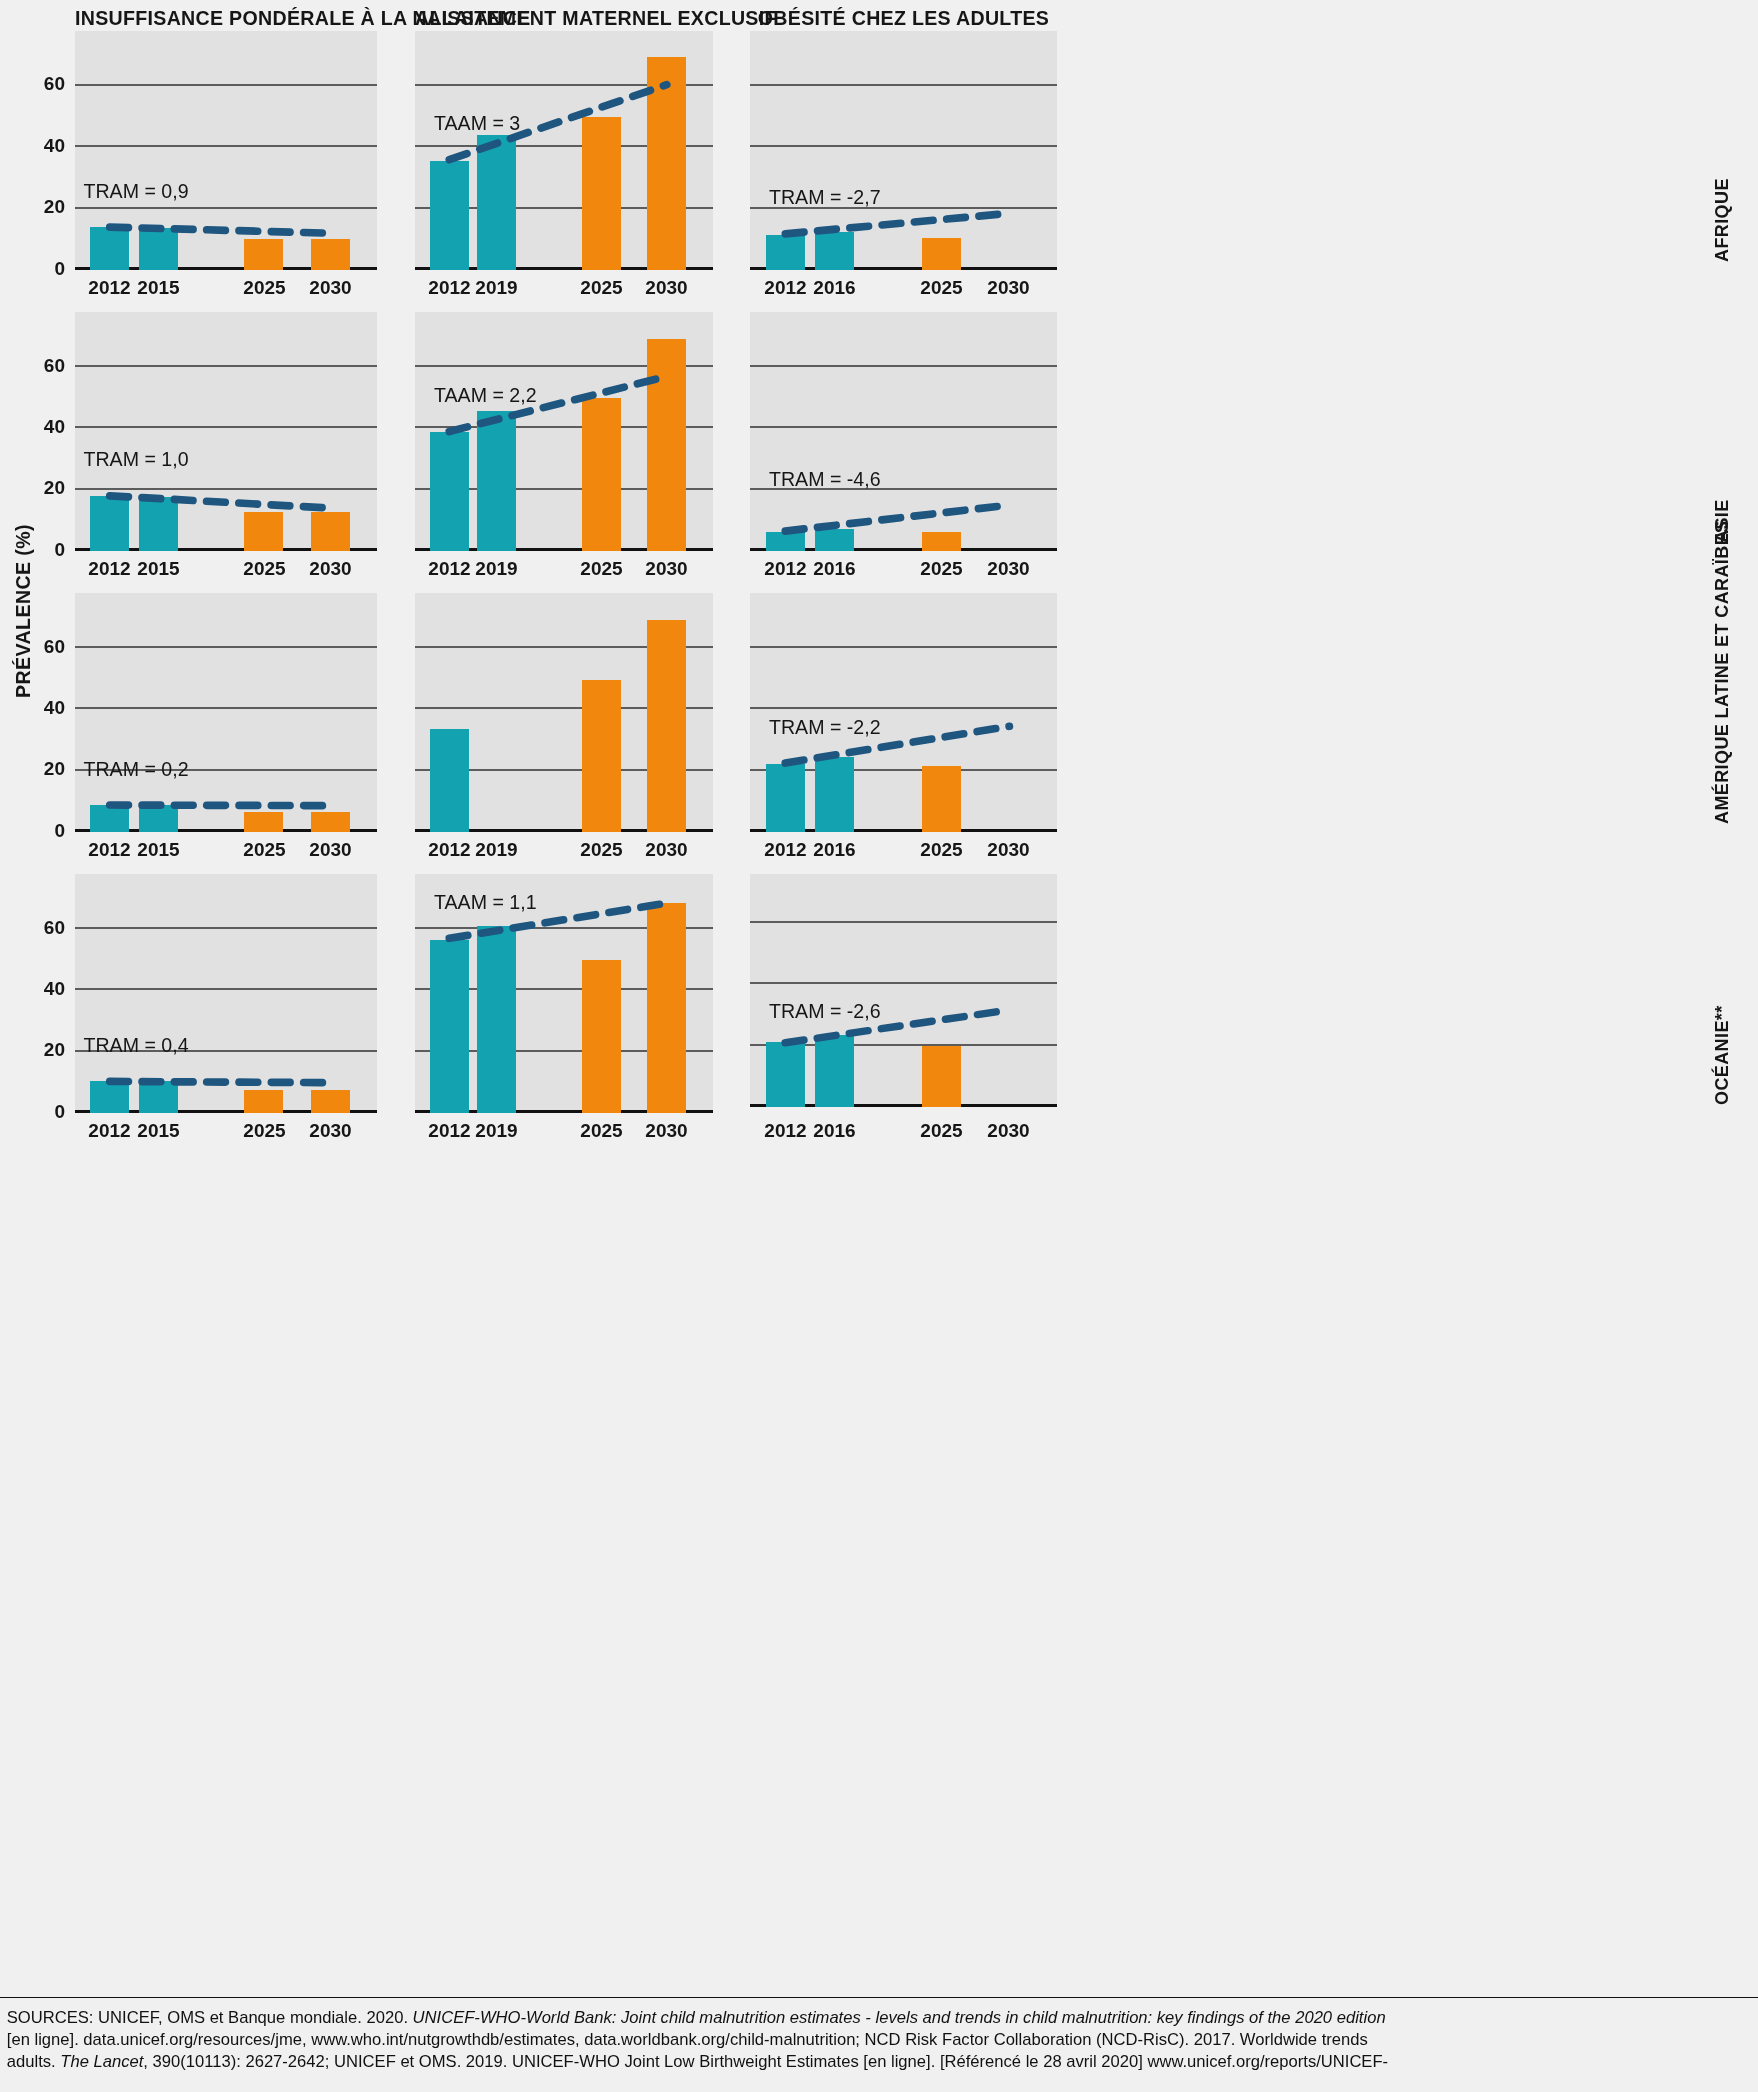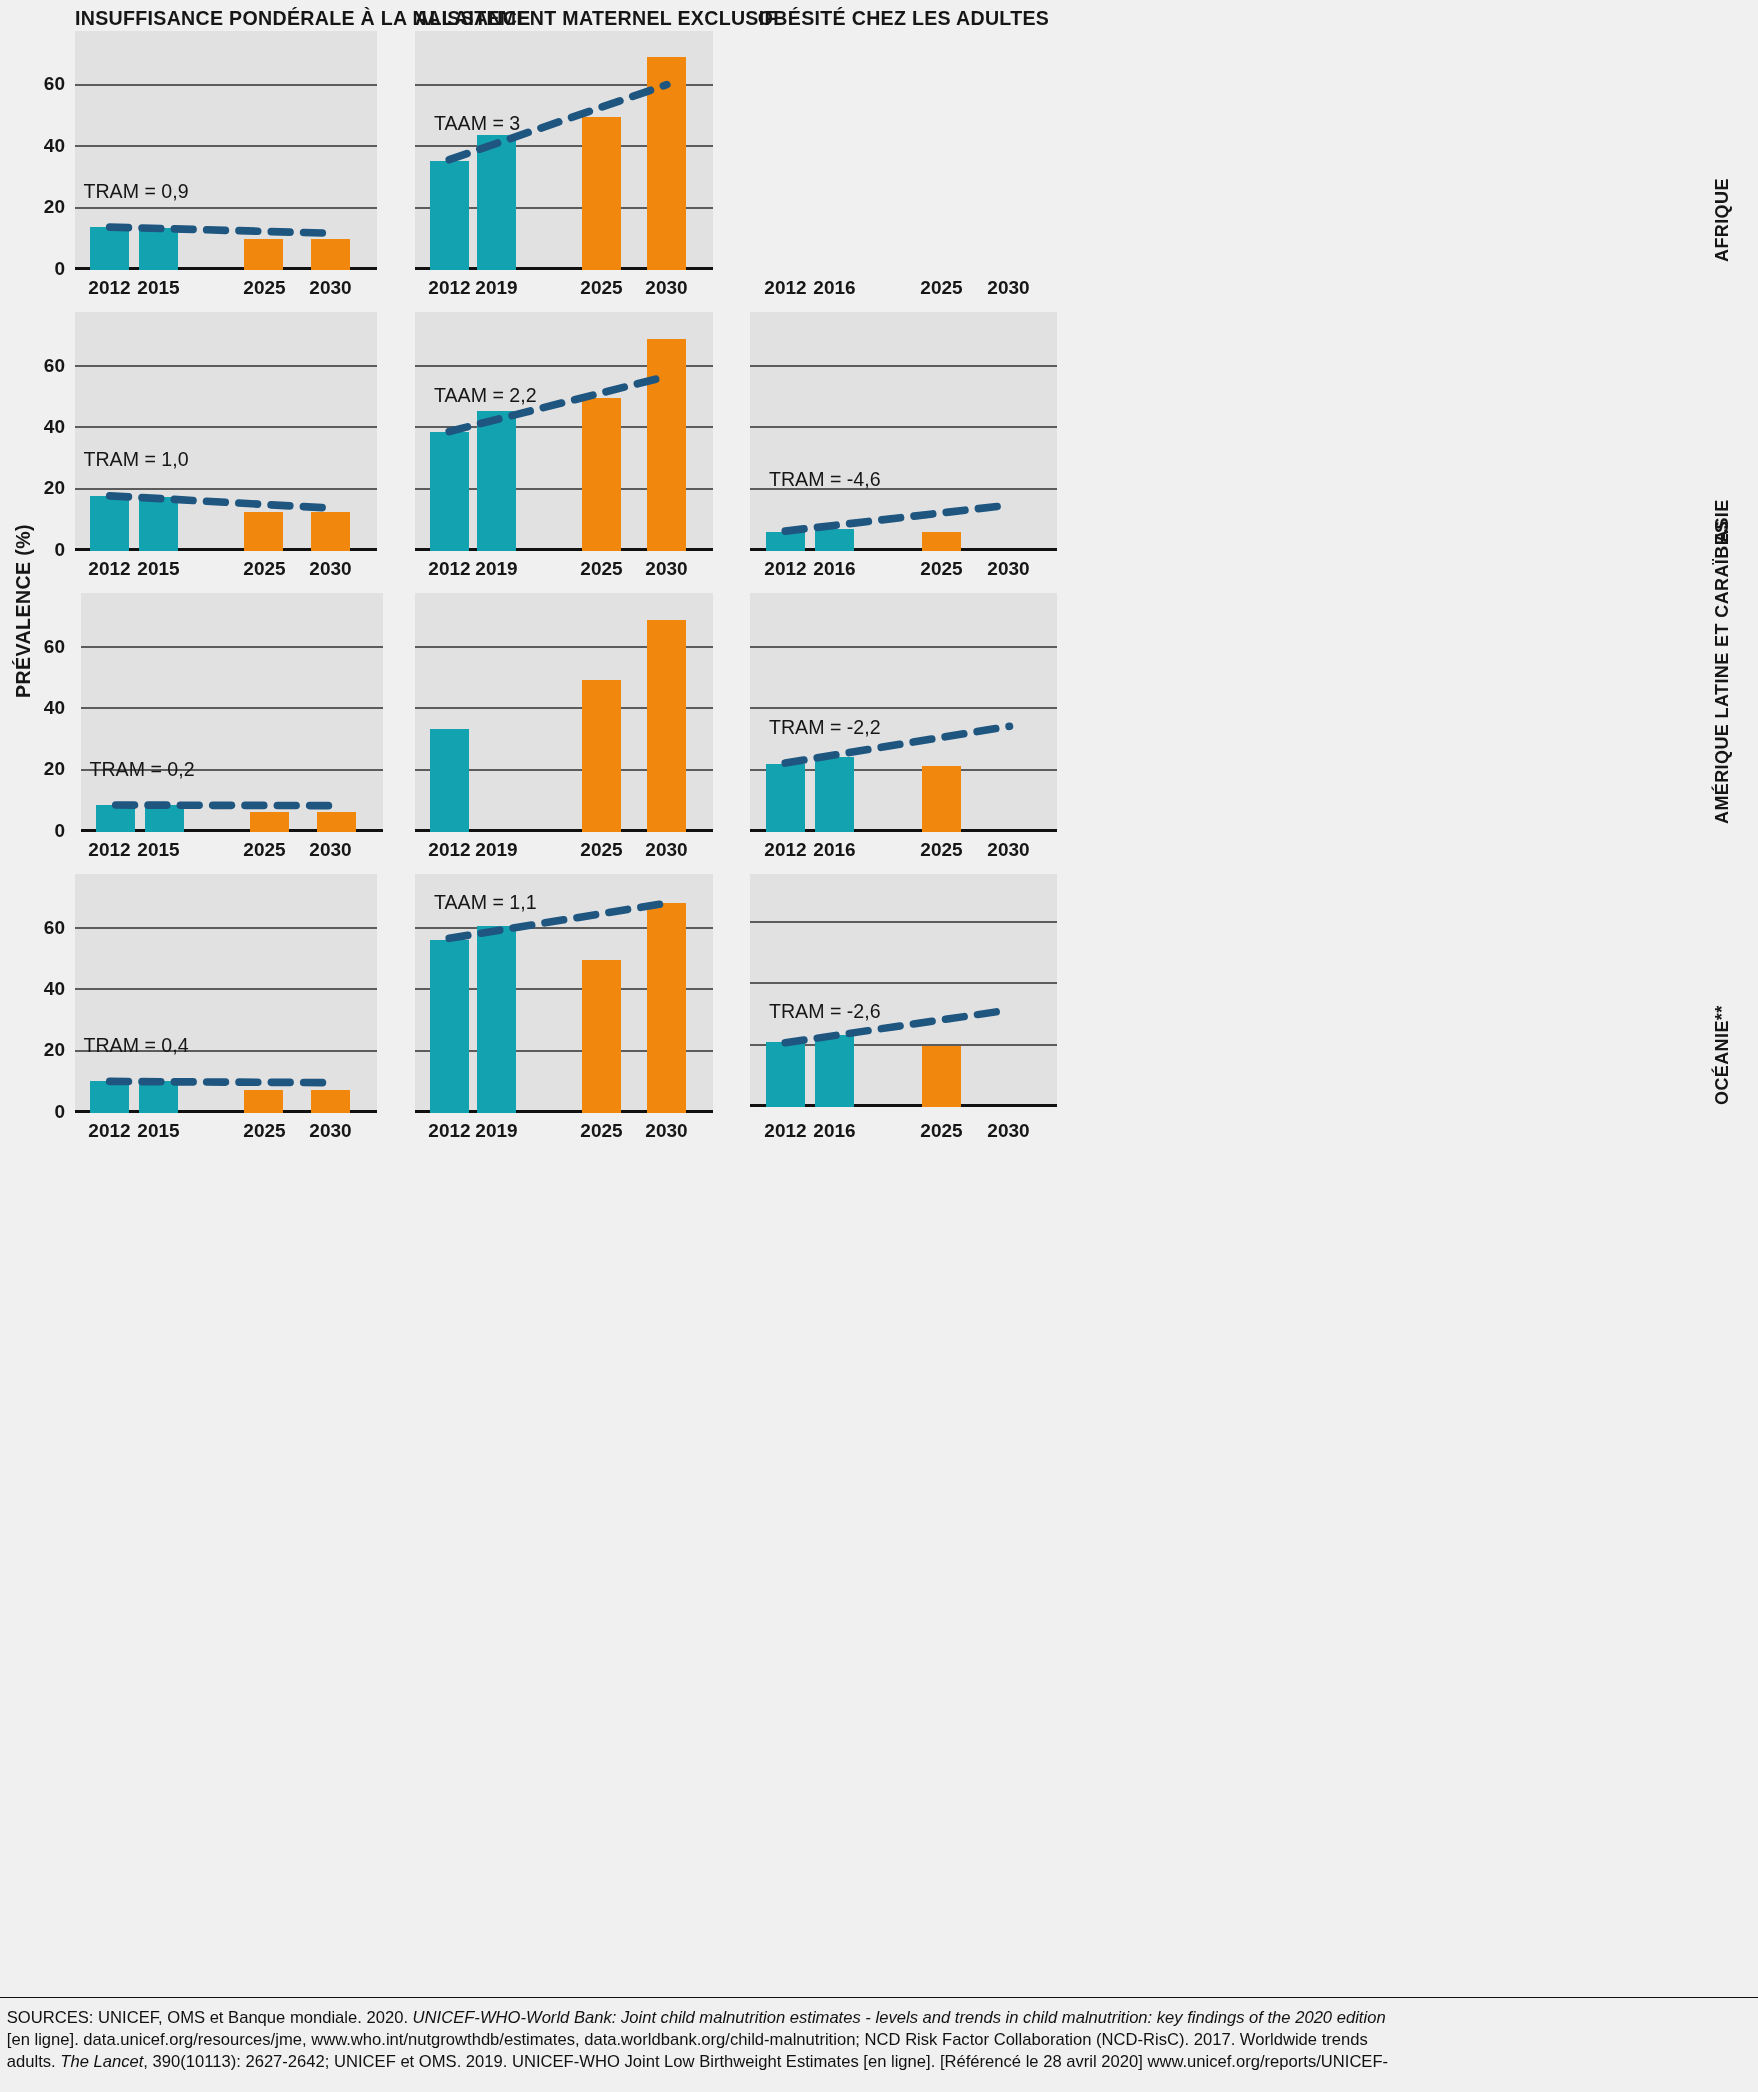--- a/index.html
+++ b/index.html
@@ -166,20 +166,33 @@
         <div class="bar orange" style="left: 232px; width: 39px; height: 213px;"></div>
         <svg class="trend" viewBox="0 0 350 281" preserveAspectRatio="none">
           <line x1="40.25" y1="151.3076923076923" x2="295.75" y2="63.044871794871796" stroke="#1e5680" stroke-width="9" stroke-linecap="round" stroke-dasharray="22 16"></line>
         </svg>
         <div class="ann" style="left: 19px; top: 81px;">TAAM = 3</div>
       </div>
       <div class="xtick" style="left: 411px; width: 77px; top: 246px;">2012</div>
       <div class="xtick" style="left: 458px; width: 77px; top: 246px;">2019</div>
       <div class="xtick" style="left: 563px; width: 77px; top: 246px;">2025</div>
       <div class="xtick" style="left: 628px; width: 77px; top: 246px;">2030</div>
+      <div class="panel" style="left: 750px; top: 0px; width: 307px; height: 239px;">
+        <div class="gridline" style="bottom: 61px;"></div>
+        <div class="gridline" style="bottom: 123px;"></div>
+        <div class="gridline" style="bottom: 184px;"></div>
+        <div class="axis-base" style="bottom: 0px;"></div>
+        <div class="bar teal" style="left: 15.7px; width: 39px; height: 35px;"></div>
+        <div class="bar teal" style="left: 65px; width: 39px; height: 38px;"></div>
+        <div class="bar orange" style="left: 172px; width: 39px; height: 32px;"></div>
+        <svg class="trend" viewBox="0 0 360 281" preserveAspectRatio="none">
+          <line x1="41.4" y1="238.48974358974357" x2="304.2" y2="214.3525641025641" stroke="#1e5680" stroke-width="9" stroke-linecap="round" stroke-dasharray="22 16"></line>
+        </svg>
+        <div class="ann" style="left: 19px; top: 155px;">TRAM = -2,7</div>
+      </div>
       <div class="xtick" style="left: 747px; width: 77px; top: 246px;">2012</div>
       <div class="xtick" style="left: 796px; width: 77px; top: 246px;">2016</div>
       <div class="xtick" style="left: 903px; width: 77px; top: 246px;">2025</div>
       <div class="xtick" style="left: 970px; width: 77px; top: 246px;">2030</div>
       <div class="panel" style="left: 75px; top: 281px; width: 302px; height: 239px;">
         <div class="gridline" style="bottom: 61px;"></div>
         <div class="gridline" style="bottom: 123px;"></div>
         <div class="gridline" style="bottom: 184px;"></div>
         <div class="axis-base" style="bottom: 0px;"></div>
         <div class="bar teal" style="left: 15px; width: 39px; height: 55px;"></div>
@@ -227,21 +240,21 @@
         <div class="bar orange" style="left: 172px; width: 39px; height: 18.7px;"></div>
         <svg class="trend" viewBox="0 0 360 281" preserveAspectRatio="none">
           <line x1="41.4" y1="257.5833333333333" x2="304.2" y2="226.96153846153845" stroke="#1e5680" stroke-width="9" stroke-linecap="round" stroke-dasharray="22 16"></line>
         </svg>
         <div class="ann" style="left: 19px; top: 156px;">TRAM = -4,6</div>
       </div>
       <div class="xtick" style="left: 747px; width: 77px; top: 527px;">2012</div>
       <div class="xtick" style="left: 796px; width: 77px; top: 527px;">2016</div>
       <div class="xtick" style="left: 903px; width: 77px; top: 527px;">2025</div>
       <div class="xtick" style="left: 970px; width: 77px; top: 527px;">2030</div>
-      <div class="panel" style="left: 81px; top: 562px; width: 302px; height: 239px;">
+      <div class="panel" style="left: 75px; top: 562px; width: 302px; height: 239px;">
         <div class="gridline" style="bottom: 61px;"></div>
         <div class="gridline" style="bottom: 123px;"></div>
         <div class="gridline" style="bottom: 184px;"></div>
         <div class="axis-base" style="bottom: 0px;"></div>
         <div class="bar teal" style="left: 15px; width: 39px; height: 27px;"></div>
         <div class="bar teal" style="left: 64px; width: 39px; height: 27px;"></div>
         <div class="bar orange" style="left: 169px; width: 39px; height: 19.6px;"></div>
         <div class="bar orange" style="left: 236px; width: 39px; height: 19.6px;"></div>
         <svg class="trend" viewBox="0 0 355 281" preserveAspectRatio="none">
           <line x1="40.825" y1="249.2974358974359" x2="299.97499999999997" y2="250.0179487179487" stroke="#1e5680" stroke-width="9" stroke-linecap="round" stroke-dasharray="22 16"></line>

